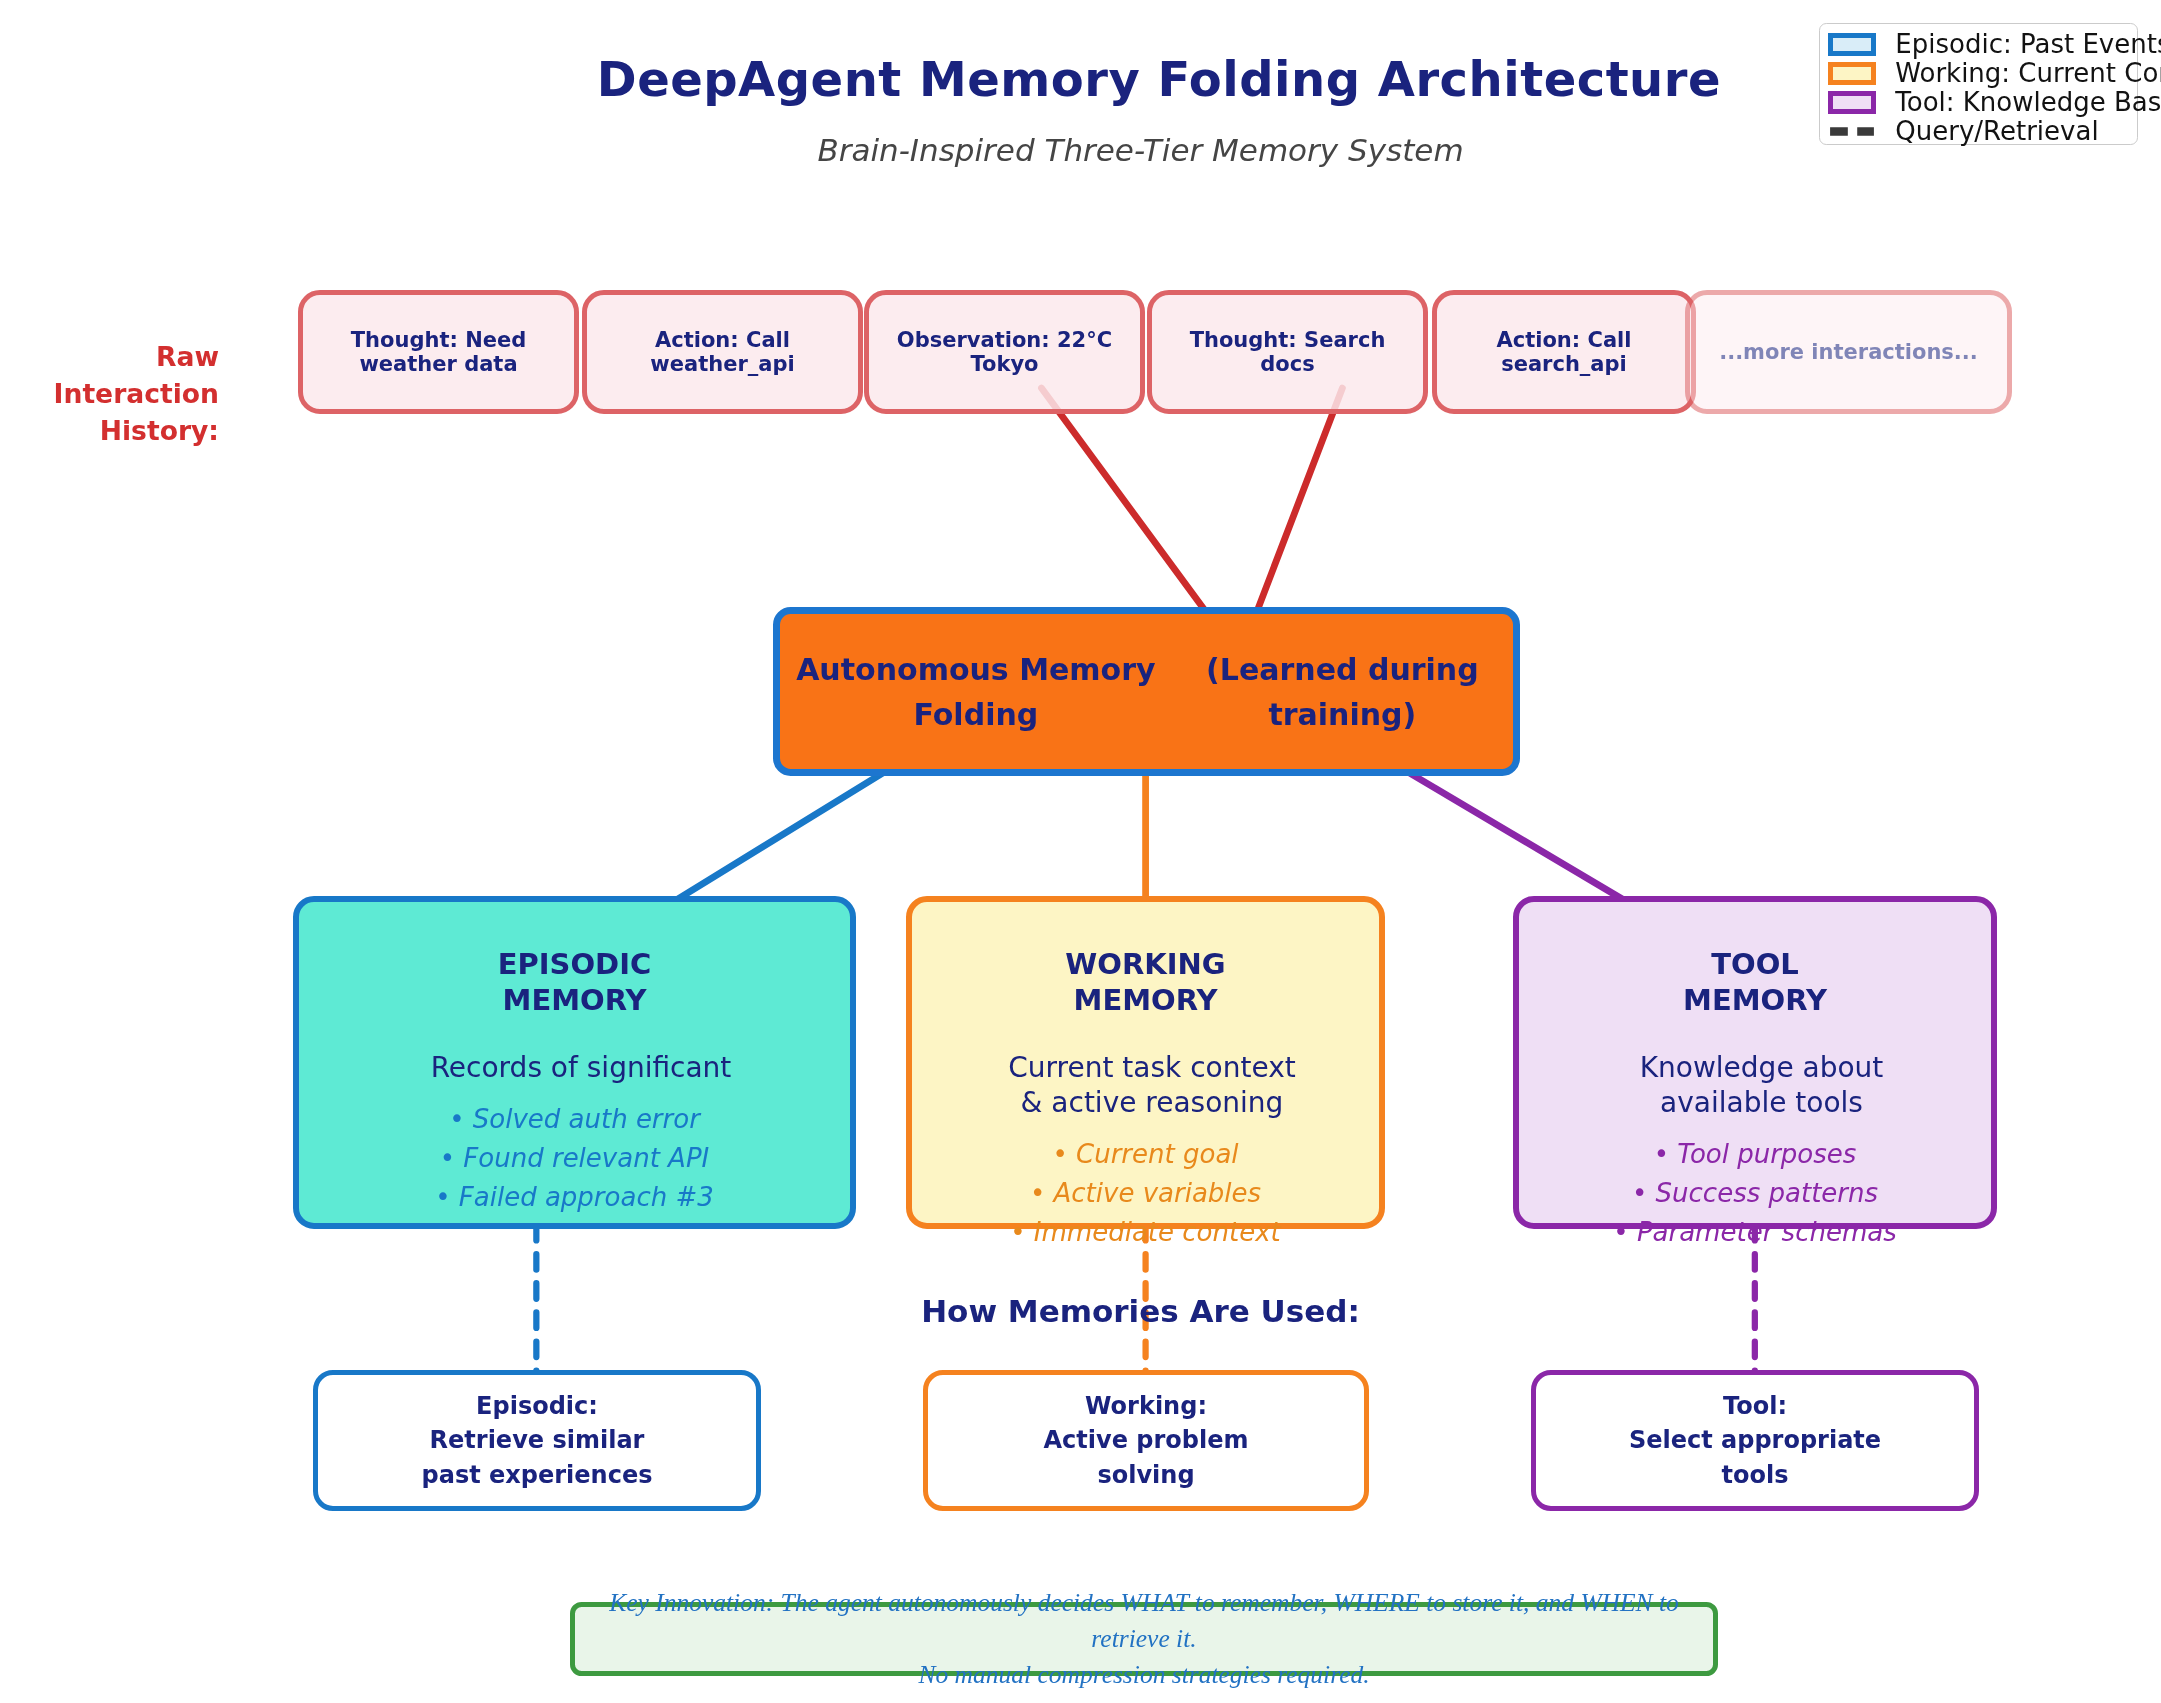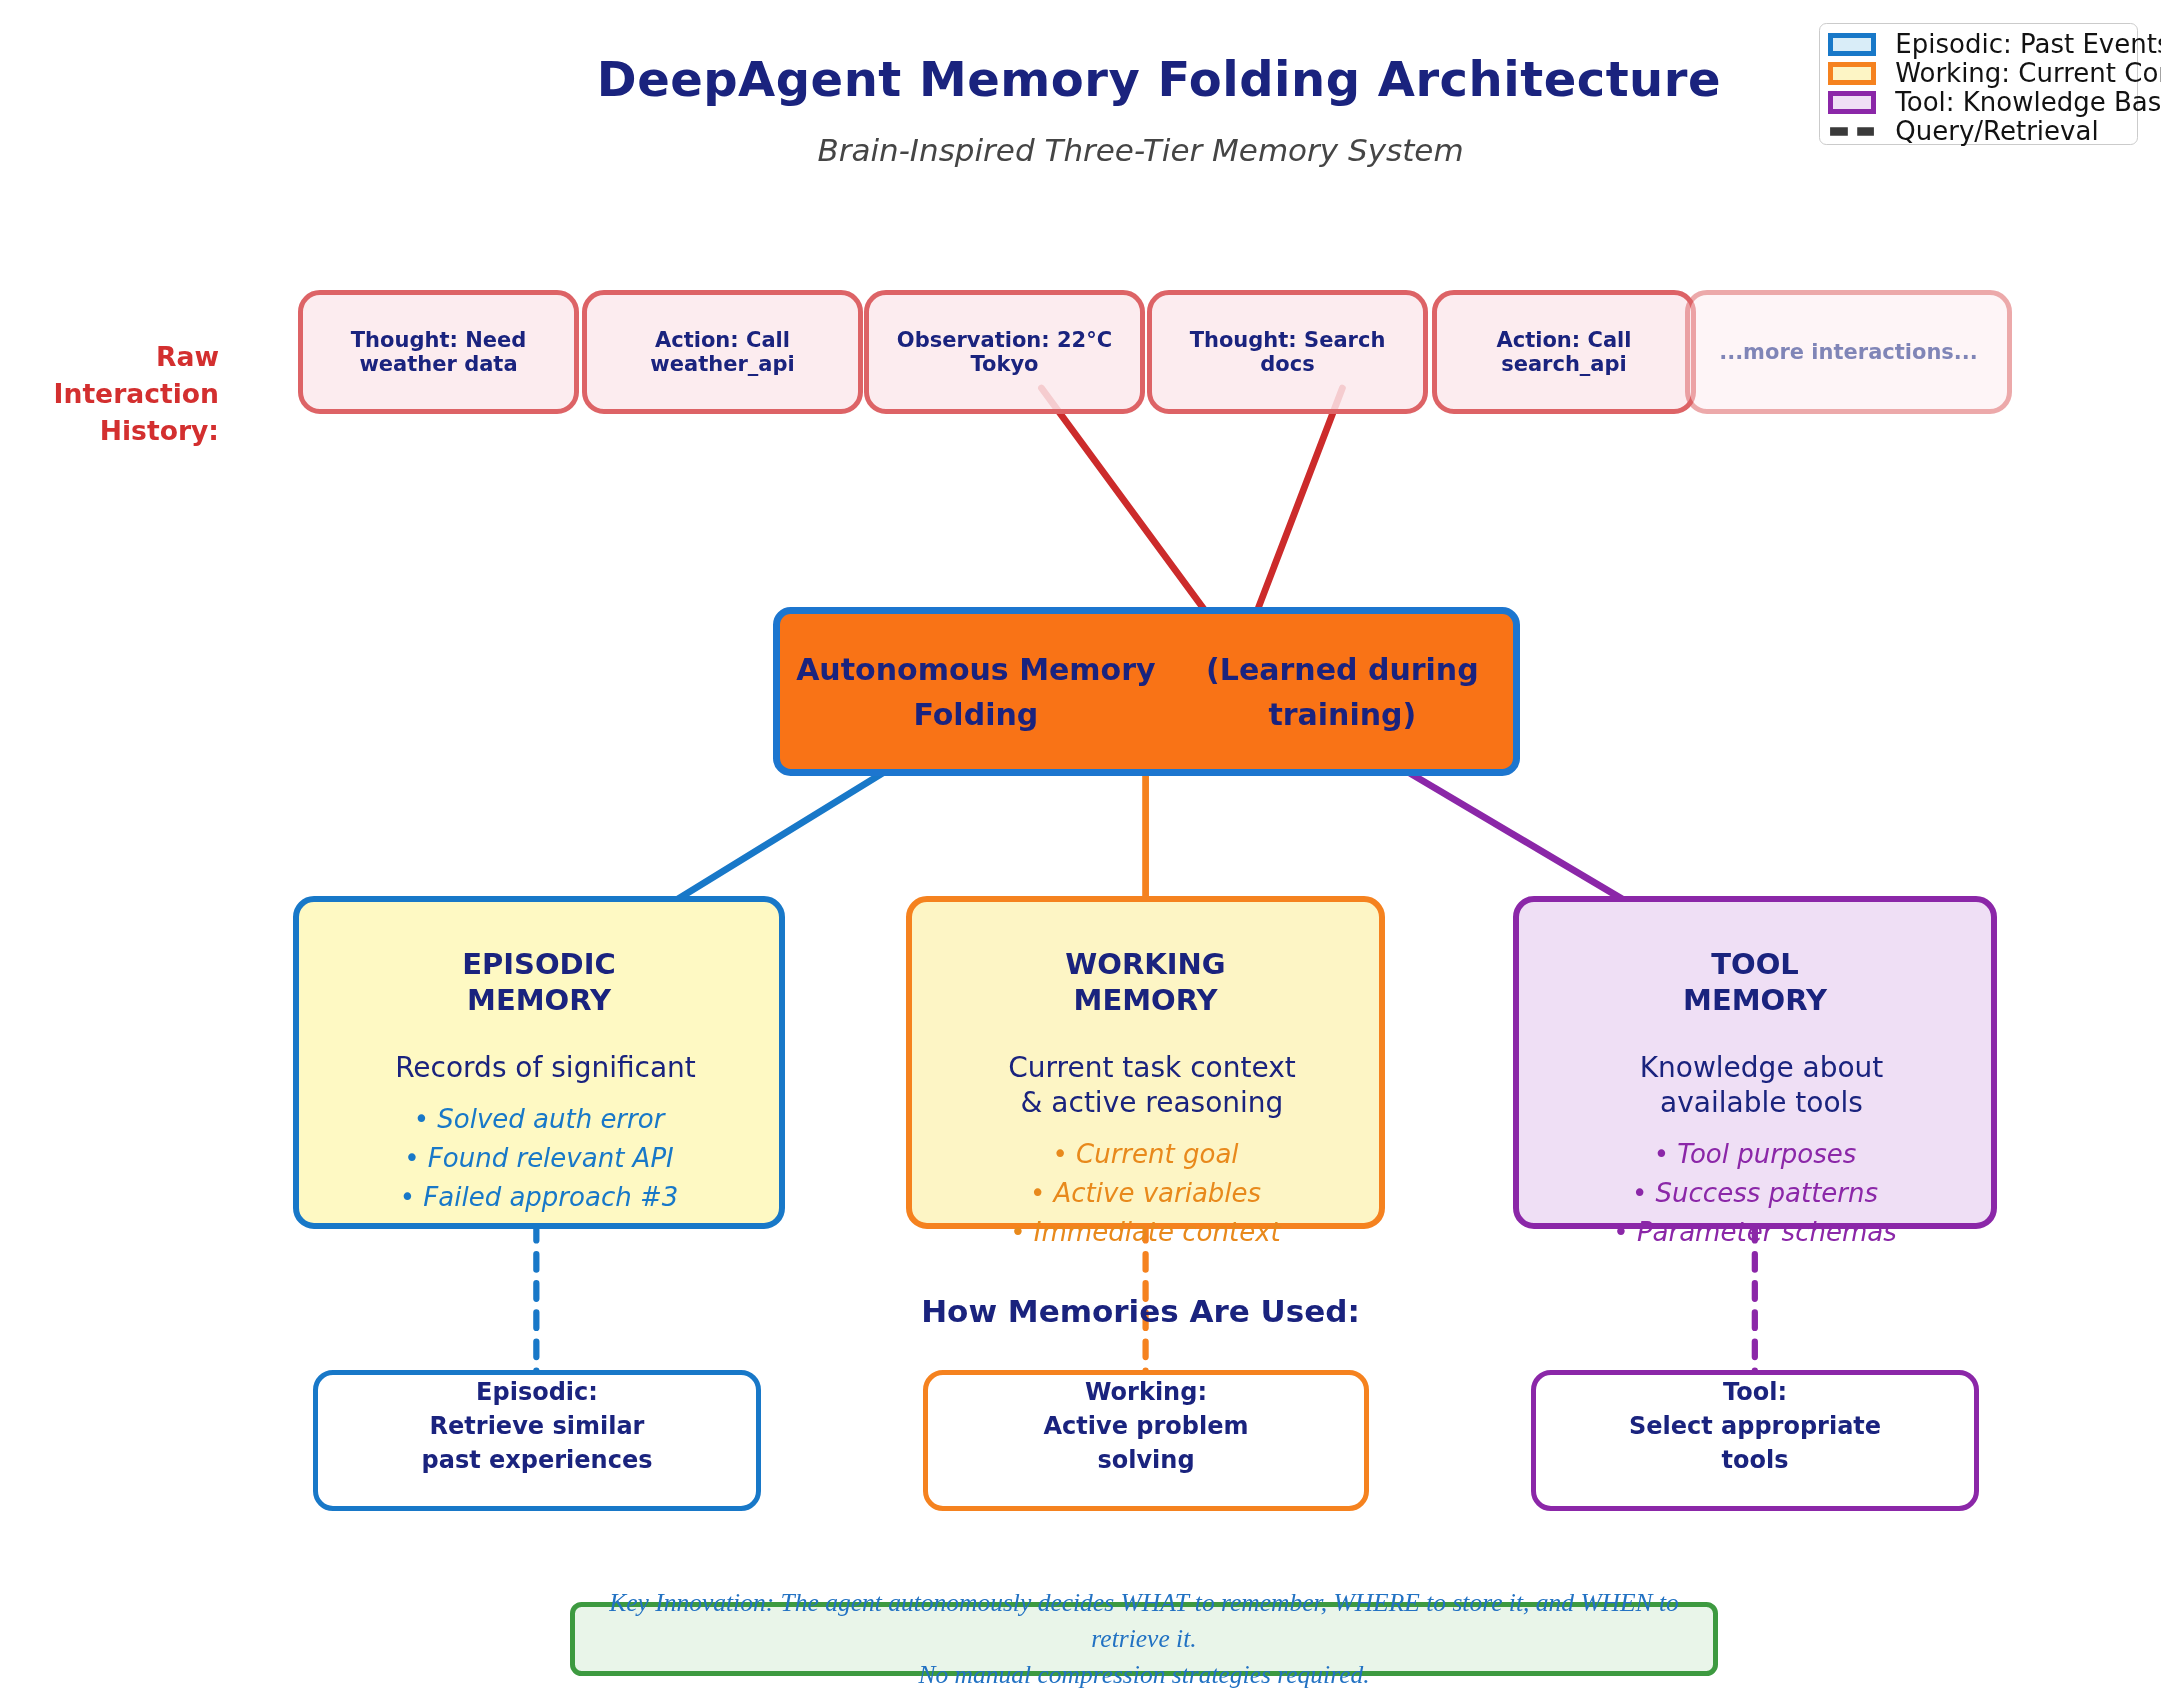--- a/index.html
+++ b/index.html
@@ -42,33 +42,33 @@
     background:#f97316;border:7.3px solid #1d76cf;border-radius:17.7px;
     display:flex;flex-direction:row;align-items:center;justify-content:center;
     font-size:30px;font-weight:bold;color:#1a237e;line-height:1.5;text-align:center;}
 
   
   .mbox{top:896px;height:333px;box-sizing:border-box;border-radius:21px;
     border:6.3px solid;display:block;text-align:center;padding-top:44px;}
   .mbox .mtitle{font-size:29px;font-weight:bold;color:#1a237e;line-height:1.25;}
   .mbox .mdesc{margin-top:31px;font-size:28px;font-weight:normal;color:#1a237e;line-height:1.25;padding-left:13px;}
   .mbox .mbullets{margin-top:15.6px;font-size:26px;font-style:italic;line-height:1.5;}
-  .mbox-episodic{left:293px;width:492px;border-color:#1878c8;background:#fef9c3;}
+  .mbox-episodic{left:293px;width:563px;border-color:#1878c8;background:#5eead4;}
   .mbox-episodic .mbullets{color:#1878c8;}
   .mbox-working{left:906px;width:479px;border-color:#f5821f;background:#fdf5c5;}
   .mbox-working .mbullets{color:#e8891c;}
   .mbox-tool{left:1513px;width:484px;border-color:#8b27a8;background:#efdff5;}
   .mbox-tool .mbullets{color:#8b27a8;}
 
   
   .usage-heading{left:880px;top:1293px;width:521px;text-align:center;
     font-size:31px;font-weight:bold;color:#1a237e;}
   .ubox{top:1370px;height:141px;box-sizing:border-box;background:#ffffff;
     border:5.7px solid;border-radius:20px;
-    display:flex;justify-content:center;text-align:center;
+    display:flex;align-items:center;justify-content:center;text-align:center;
     font-size:24px;font-weight:bold;color:#1a237e;line-height:1.42;}
   .ubox-episodic{left:313px;width:448px;border-color:#1878c8;}
   .ubox-working{left:923px;width:446px;border-color:#f5821f;}
   .ubox-tool{left:1531px;width:448px;border-color:#8b27a8;}
 
   
   .keybox{left:570px;top:1602px;width:1148px;height:74px;box-sizing:border-box;
     background:#e9f5e9;border:5.2px solid #3d9a40;border-radius:11.5px;
     display:flex;flex-direction:column;align-items:center;justify-content:center;
     font-size:25.5px;font-style:italic;color:#2272c3;line-height:1.42;text-align:center;font-family:Liberation Serif, serif;}

